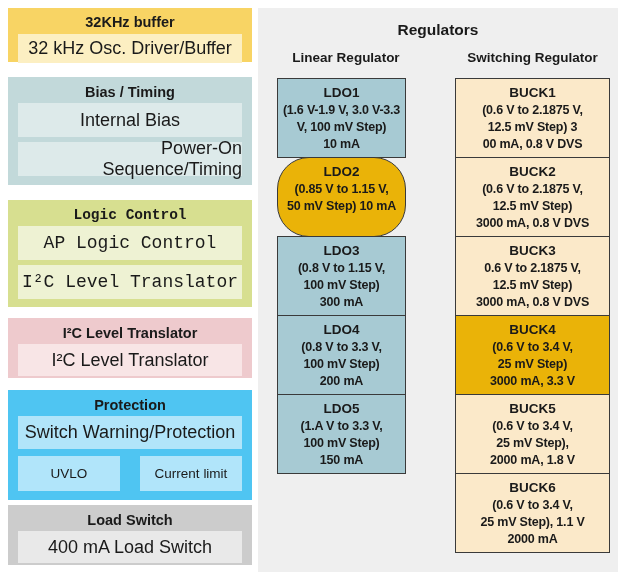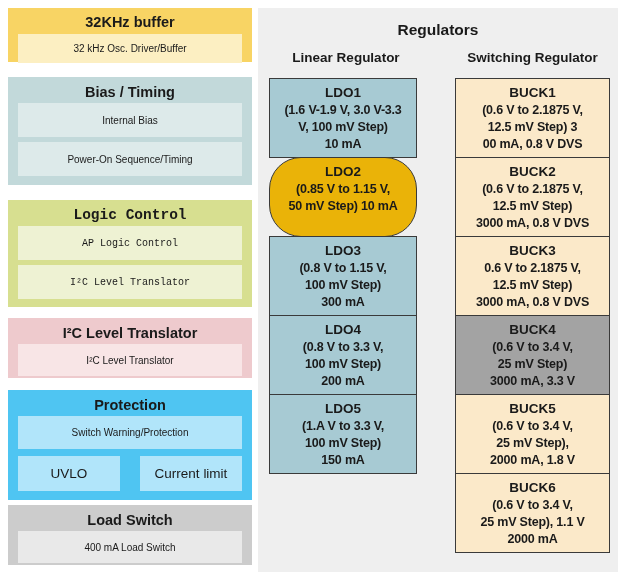--- a/index.html
+++ b/index.html
@@ -6,21 +6,21 @@
   .canvas{
     position:relative;width:627px;height:583px;background:#ffffff;
     font-family:"Liberation Sans",sans-serif;color:#1a1a1a;overflow:hidden;
   }
   
   .left-col{position:absolute;left:8px;top:8px;width:244px;display:flex;flex-direction:column;}
   .lblock{box-sizing:border-box;width:244px;display:flex;flex-direction:column;}
   .lblock .btitle{text-align:center;font-weight:bold;font-size:14.5px;line-height:18px;}
   .litems{display:flex;flex-direction:column;gap:5px;margin:2px 10px 0 10px;}
   .litem{display:flex;align-items:center;justify-content:center;
-         font-size:10px;text-align:right;}
+         font-size:18px;text-align:right;}
   .b0{height:54px;margin-top:0;padding-top:5px;}
   .b0 .litem{height:29px;}
   .b0 .litems{margin-top:3px;}
   .b1{height:108px;margin-top:15px;padding-top:6px;}
   .b1 .litem{height:34px;}
   .b2{height:107px;margin-top:15px;padding-top:6px;}
   .b2 .litem{height:34px;}
   .b3{height:60px;margin-top:11px;padding-top:6px;}
   .b3 .litem{height:32px;}
   .b4{height:110px;margin-top:12px;padding-top:6px;}
@@ -30,21 +30,21 @@
   .b5{height:60px;margin-top:5px;padding-top:6px;}
   .b5 .litem{height:32px;}
   
   .panel{position:absolute;left:258px;top:8px;width:360px;height:564px;}
   .reg-title{position:absolute;left:0;top:13px;width:360px;text-align:center;
              font-weight:bold;font-size:15.5px;}
   .col-header{position:absolute;top:42px;text-align:center;font-weight:bold;font-size:13.5px;}
   .hdr-lin{left:9px;width:158px;}
   .hdr-sw{left:197px;width:155px;}
   .stack{position:absolute;top:70px;display:flex;flex-direction:column;}
-  .stack-lin{left:11px;width:148px;}
+  .stack-lin{left:19px;width:129px;}
   .stack-sw{left:197px;width:155px;}
   .reg-box{box-sizing:border-box;border:1px solid #3a3a3a;height:80px;margin-top:-1px;
            text-align:center;padding-top:5px;overflow:hidden;}
   .reg-box:first-child{margin-top:0;}
   .reg-name{font-weight:bold;font-size:13.5px;line-height:18px;}
   .reg-detail{font-weight:bold;font-size:12.5px;line-height:16.9px;
               letter-spacing:-0.2px;white-space:pre-line;}
 </style>
 </head>
 <body>
@@ -152,21 +152,21 @@
         <div class="reg-detail">(0.6 V to 2.1875 V,
 12.5 mV Step)
 3000 mA, 0.8 V DVS</div>
       </div>
       <div class="reg-box" style="background-color: rgb(251, 233, 201);">
         <div class="reg-name">BUCK3</div>
         <div class="reg-detail">0.6 V to 2.1875 V,
 12.5 mV Step)
 3000 mA, 0.8 V DVS</div>
       </div>
-      <div class="reg-box" style="background-color: #a3a3a3;">
+      <div class="reg-box" style="background-color: #eab308;">
         <div class="reg-name">BUCK4</div>
         <div class="reg-detail">(0.6 V to 3.4 V,
 25 mV Step)
 3000 mA, 3.3 V</div>
       </div>
       <div class="reg-box" style="background-color: rgb(251, 233, 201);">
         <div class="reg-name">BUCK5</div>
         <div class="reg-detail">(0.6 V to 3.4 V,
 25 mV Step),
 2000 mA, 1.8 V</div>

